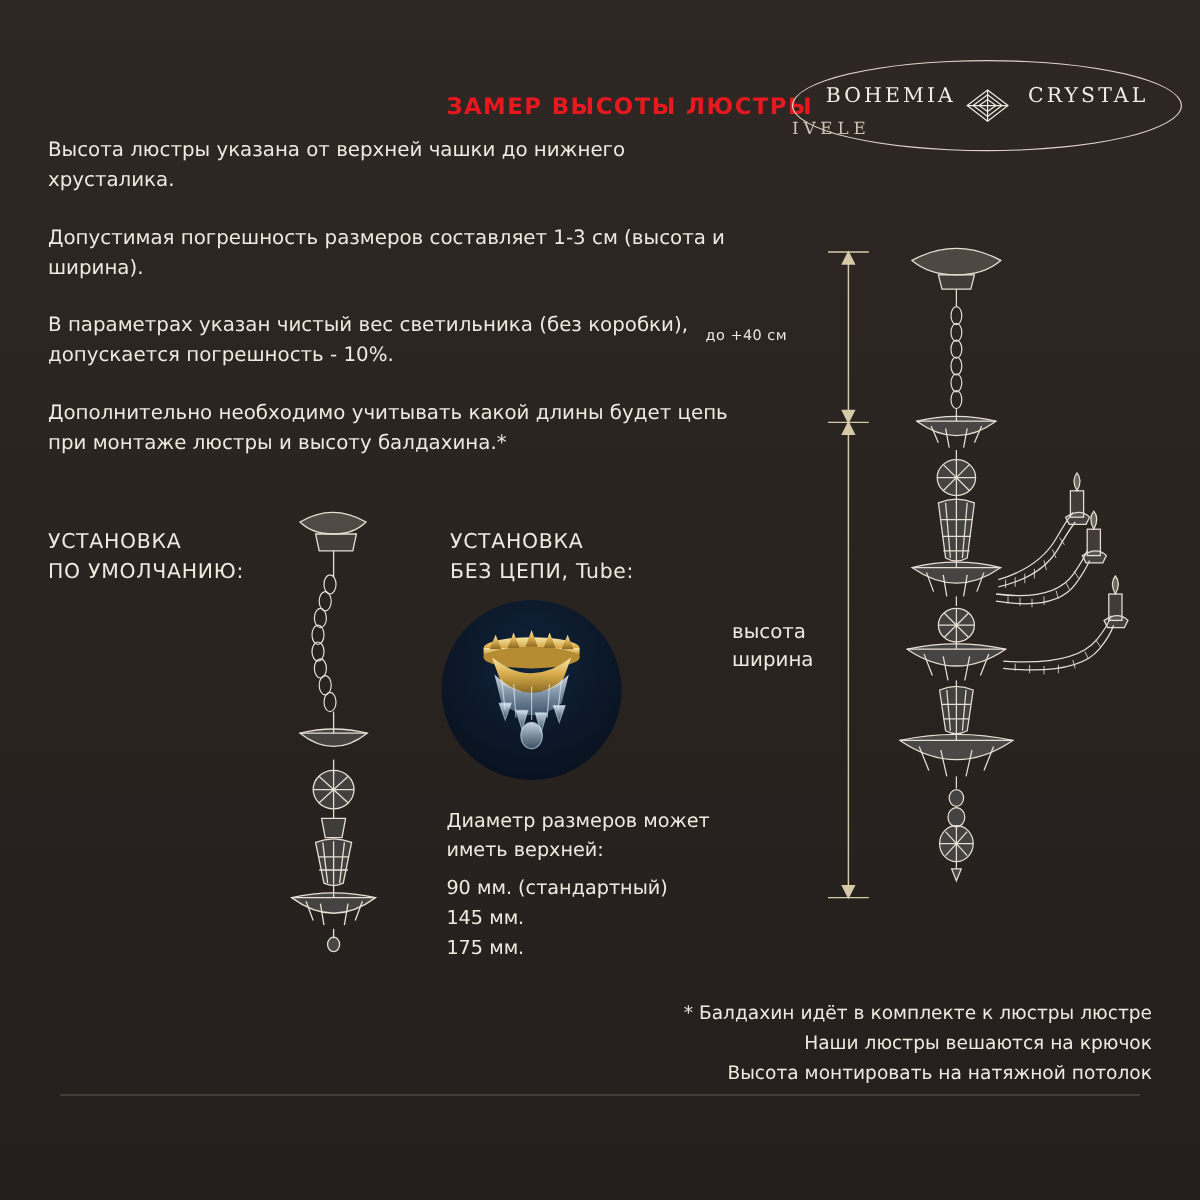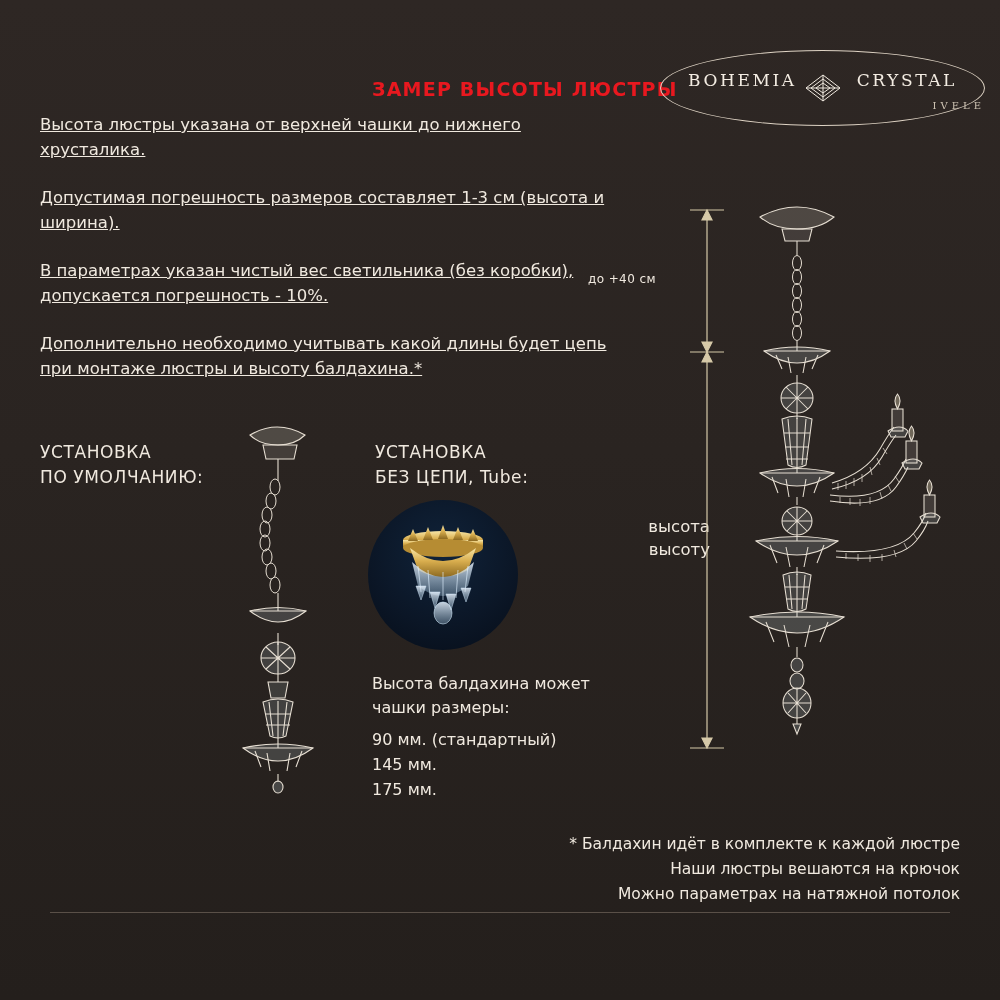--- a/index.html
+++ b/index.html
@@ -35,34 +35,34 @@
     box-sizing:border-box;
   }
   .logo-text{
     position:absolute;left:0;top:20px;width:325px;text-align:center;
     font-size:17px;letter-spacing:2.6px;color:#f3ece2;
     font-family:"DejaVu Serif","Liberation Serif",serif;
     white-space:nowrap;
   }
   .logo-text .gap{display:inline-block;width:60px;}
   .logo-sub{
-    position:absolute;left:0;top:50px;width:325px;text-align:right;
-    font-size:10px;letter-spacing:4px;color:#cfc4b4;
+    position:absolute;left:0;top:50px;width:325px;text-align:left;
+    font-size:14px;letter-spacing:4px;color:#cfc4b4;
     font-family:"DejaVu Serif","Liberation Serif",serif;
   }
   .logo-diamond{
     position:absolute;left:144px;top:24px;width:38px;height:28px;
   }
 
   
   .ltext{
     position:absolute;left:40px;top:112px;width:580px;
     font-size:16.5px;line-height:25px;color:#f0e9df;
   }
-  .ltext p{margin:0 0 23px 0;text-decoration:underline;}
+  .ltext p{margin:0 0 23px 0;}
 
   
   .lab-default{
     position:absolute;left:40px;top:440px;
     font-size:17px;line-height:25px;letter-spacing:.6px;color:#f0e9df;
   }
   .lab-nochain{
     position:absolute;left:375px;top:440px;
     font-size:17px;line-height:25px;letter-spacing:.6px;color:#f0e9df;
   }
@@ -87,21 +87,21 @@
     position:absolute;left:470px;top:832px;width:490px;
     text-align:right;font-size:15.5px;line-height:25px;color:#f0e9df;
   }
 
   
   .lab-plus40{
     position:absolute;left:588px;top:272px;
     font-size:12px;color:#f0e9df;letter-spacing:.4px;
   }
   .lab-height{
-    position:absolute;left:610px;top:515px;width:100px;text-align:right;
+    position:absolute;left:610px;top:515px;width:100px;text-align:left;
     font-size:16.5px;line-height:23px;color:#f0e9df;
   }
 
   
   .rule{
     position:absolute;left:50px;top:912px;width:900px;height:1px;
     background:#5a5048;
   }
 
   svg{display:block;}
@@ -228,39 +228,39 @@
         <path d="M48 86 l5 14 l5 -14z"></path>
         <path d="M62 92 l5 16 l5 -16z"></path>
         <path d="M78 94 l5 16 l5 -16z"></path>
         <path d="M93 88 l5 14 l5 -14z"></path>
       </g>
       <ellipse cx="75" cy="113" rx="9" ry="11" fill="url(#glass)" stroke="#cfe6f7" stroke-opacity=".6"></ellipse>
     </svg>
   </div>
 
   <div class="diam">
-    <div>Высота балдахина может</div>
-    <div>чашки размеры:</div>
+    <div>Диаметр размеров может</div>
+    <div>иметь верхней:</div>
     <div class="sizes">
       <div>90 мм. (стандартный)</div>
       <div>145 мм.</div>
       <div>175 мм.</div>
     </div>
   </div>
 
   <div class="footnote">
-    <div>* Балдахин идёт в комплекте к каждой люстре</div>
+    <div>* Балдахин идёт в комплекте к люстры люстре</div>
     <div>Наши люстры вешаются на крючок</div>
-    <div>Можно параметрах на натяжной потолок</div>
+    <div>Высота монтировать на натяжной потолок</div>
   </div>
 
   <div class="lab-plus40">до +40 см</div>
   <div class="lab-height">
     <div>высота</div>
-    <div>высоту</div>
+    <div>ширина</div>
   </div>
 
   <svg class="chandelier-svg" style="left:690px;top:200px;" width="40" height="560" viewBox="0 0 40 560">
     <g stroke="#d6c9a8" stroke-width="1.2" fill="#d6c9a8">
 
       <path d="M0 10 H34"></path>
 
       <path d="M0 152 H34"></path>
 
       <path d="M0 548 H34"></path>

